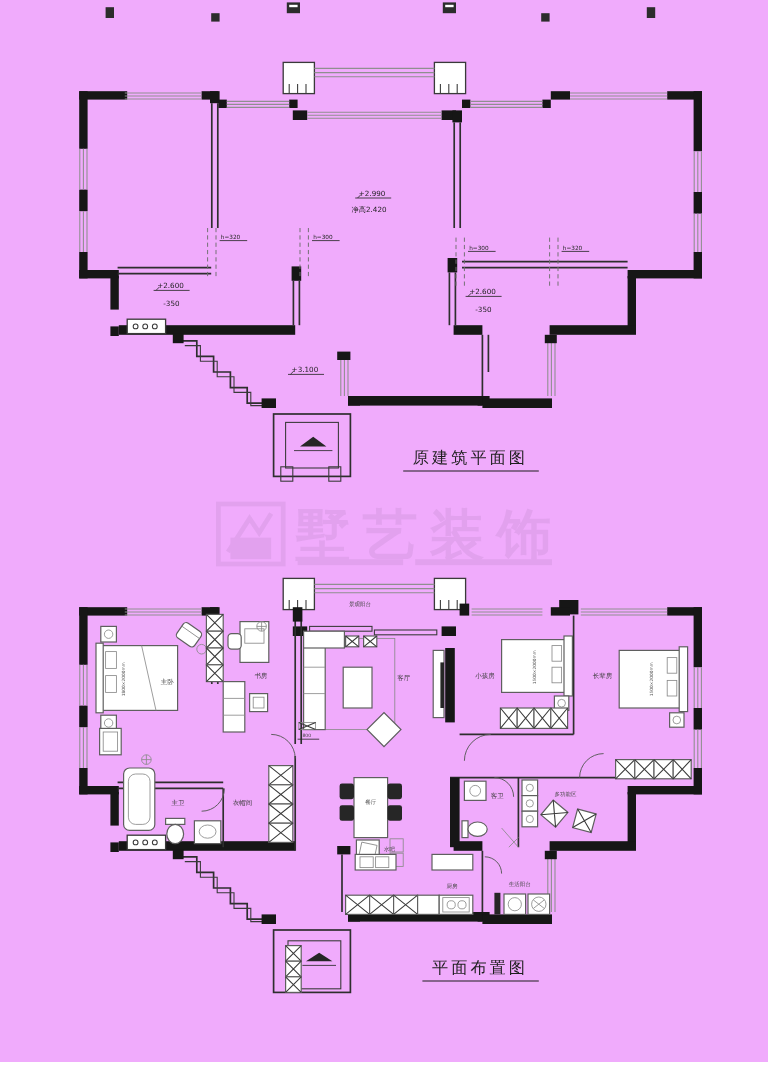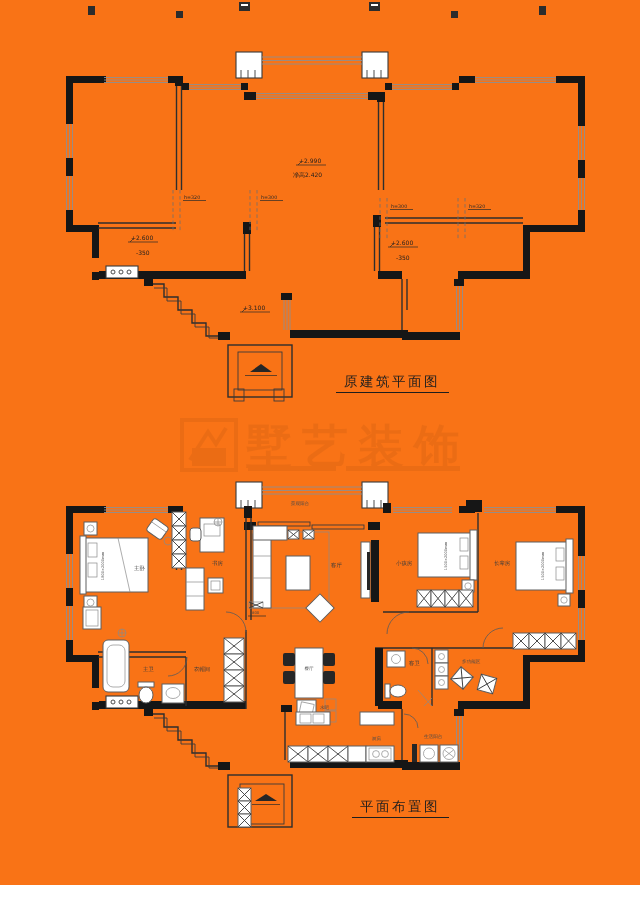--- a/index.html
+++ b/index.html
@@ -1,16 +1,16 @@
 <!DOCTYPE html>
 <html><head>
 <meta charset="utf-8">
 <style>
   html,body{margin:0;padding:0;background:#ffffff;}
-  .page{position:relative;width:640px;height:885px;background:#f97316;overflow:hidden;}
+  .page{position:relative;width:640px;height:885px;background:#f0abfc;overflow:hidden;}
   svg{display:block;}
   
   .wall{fill:#161616;stroke:none;}
   .tw{stroke:#2e2e2e;stroke-width:1.4;fill:none;}
   .tw2{stroke:#3a3a3a;stroke-width:.9;fill:none;}
   .win{stroke:#8f8f8f;stroke-width:.9;fill:none;}
   .winf{fill:#ffffff;stroke:#3a3a3a;stroke-width:1.1;}
   .furn{fill:#ffffff;stroke:#5f5f5f;stroke-width:1;}
   .furnthin{fill:none;stroke:#8a8a8a;stroke-width:.7;}
   .blkf{fill:#262626;stroke:none;}

